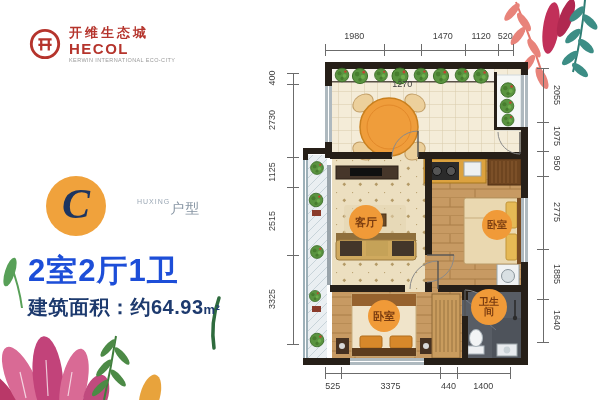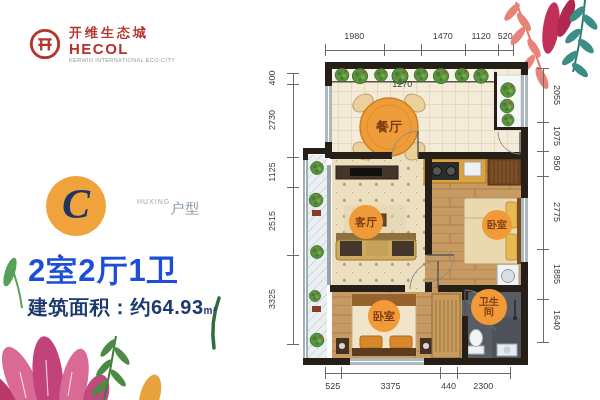--- a/index.html
+++ b/index.html
@@ -17,21 +17,21 @@
                  align-items:center;justify-content:center;}
   .badge .letter{font-family:"Liberation Serif","DejaVu Serif",serif;font-style:italic;
                  font-weight:700;font-size:42px;color:#1d3560;transform:translateY(-2px);}
   .badge .bt{display:flex;flex-direction:row;line-height:1;margin-left:17px;}
   .badge .en{color:#9aa7b4;font-size:7px;letter-spacing:1px;}
   .badge .cn{color:#8795a3;font-size:14px;margin-top:3px;letter-spacing:1px;}
   
   .headline{position:absolute;left:28px;top:254px;z-index:6;}
   .headline .title{color:#1d4ed8;font-size:31px;font-weight:700;letter-spacing:1px;line-height:1.1;}
   .headline .area{color:#1d3a6e;font-size:20px;font-weight:700;margin-top:6px;letter-spacing:.5px;}
-  .headline .unit{font-size:10px;font-weight:700;}
+  .headline .unit{font-size:13px;font-weight:700;}
   
   #dims{position:absolute;inset:0;z-index:4;}
   .dim-line,.dim-tick{position:absolute;background:#6b6b6b;}
   .dim-label{position:absolute;font-size:9px;color:#3e3e3e;white-space:nowrap;}
   
   .room-label{position:absolute;z-index:5;background:#f09a38;border-radius:50%;
               display:flex;align-items:center;justify-content:center;text-align:center;
               color:#7a3c10;font-weight:700;}
   .room-label.clear{background:transparent;}
   
@@ -309,21 +309,21 @@
       <div class="dim-label" style="left: 505.314px; top: 36px; transform: translate(-50%, -50%);">520</div>
       <div class="dim-line" style="left: 325px; top: 373px; width: 185px; height: 1px;"></div>
       <div class="dim-tick" style="left: 325px; top: 367px; width: 1px; height: 12px;"></div>
       <div class="dim-tick" style="left: 340.54px; top: 367px; width: 1px; height: 12px;"></div>
       <div class="dim-tick" style="left: 440.44px; top: 367px; width: 1px; height: 12px;"></div>
       <div class="dim-tick" style="left: 456.72px; top: 367px; width: 1px; height: 12px;"></div>
       <div class="dim-tick" style="left: 510px; top: 367px; width: 1px; height: 12px;"></div>
       <div class="dim-label" style="left: 332.77px; top: 386px; transform: translate(-50%, -50%);">525</div>
       <div class="dim-label" style="left: 390.49px; top: 386px; transform: translate(-50%, -50%);">3375</div>
       <div class="dim-label" style="left: 448.58px; top: 386px; transform: translate(-50%, -50%);">440</div>
-      <div class="dim-label" style="left: 483.36px; top: 386px; transform: translate(-50%, -50%);">2300</div>
+      <div class="dim-label" style="left: 483.36px; top: 386px; transform: translate(-50%, -50%);">1400</div>
       <div class="dim-line" style="left: 293px; top: 73px; width: 1px; height: 271px;"></div>
       <div class="dim-tick" style="left: 287px; top: 73px; width: 12px; height: 1px;"></div>
       <div class="dim-tick" style="left: 287px; top: 83.738px; width: 12px; height: 1px;"></div>
       <div class="dim-tick" style="left: 287px; top: 157.025px; width: 12px; height: 1px;"></div>
       <div class="dim-tick" style="left: 287px; top: 187.225px; width: 12px; height: 1px;"></div>
       <div class="dim-tick" style="left: 287px; top: 254.74px; width: 12px; height: 1px;"></div>
       <div class="dim-tick" style="left: 287px; top: 344px; width: 12px; height: 1px;"></div>
       <div class="dim-label" style="left: 272px; top: 78.369px; transform: translate(-50%, -50%) rotate(-90deg);">400</div>
       <div class="dim-label" style="left: 272px; top: 120.381px; transform: translate(-50%, -50%) rotate(-90deg);">2730</div>
       <div class="dim-label" style="left: 272px; top: 172.125px; transform: translate(-50%, -50%) rotate(-90deg);">1125</div>
@@ -338,18 +338,17 @@
       <div class="dim-tick" style="left: 537px; top: 298.709px; width: 12px; height: 1px;"></div>
       <div class="dim-tick" style="left: 537px; top: 342px; width: 12px; height: 1px;"></div>
       <div class="dim-label" style="left: 557px; top: 95.1228px; transform: translate(-50%, -50%) rotate(90deg);">2055</div>
       <div class="dim-label" style="left: 557px; top: 136.434px; transform: translate(-50%, -50%) rotate(90deg);">1075</div>
       <div class="dim-label" style="left: 557px; top: 163.161px; transform: translate(-50%, -50%) rotate(90deg);">950</div>
       <div class="dim-label" style="left: 557px; top: 212.325px; transform: translate(-50%, -50%) rotate(90deg);">2775</div>
       <div class="dim-label" style="left: 557px; top: 273.83px; transform: translate(-50%, -50%) rotate(90deg);">1885</div>
       <div class="dim-label" style="left: 557px; top: 320.355px; transform: translate(-50%, -50%) rotate(90deg);">1640</div>
     </div>
 
-  <div class="room-label clear" style="left:366px;top:104px;width:46px;height:46px;font-size:13px">餐厅</div>
   <div class="room-label" style="left:349px;top:205px;width:34px;height:34px;font-size:11px">客厅</div>
   <div class="room-label" style="left:482px;top:210px;width:30px;height:30px;font-size:10px">卧室</div>
   <div class="room-label" style="left:368px;top:300px;width:32px;height:32px;font-size:11px">卧室</div>
   <div class="room-label" style="left:471px;top:289px;width:36px;height:36px;font-size:10px;line-height:1.05;padding:0 7px;box-sizing:border-box">卫生间</div>
 </div>
 
 </body></html>

